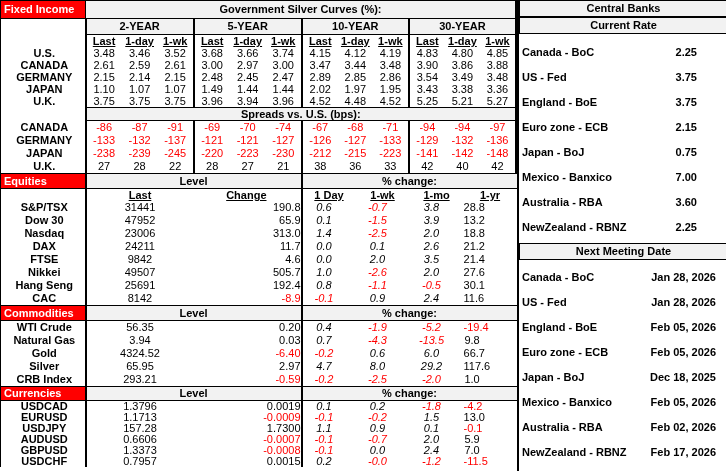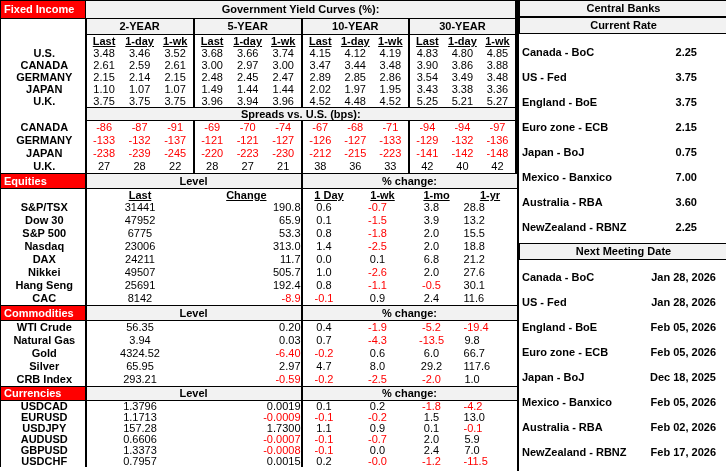--- a/index.html
+++ b/index.html
@@ -12,21 +12,21 @@
   .red{background:#FF0000;color:#fff;font-weight:bold;text-align:left;
        padding-left:3px;border:1px solid #000;}
   .gray{background:#F2F2F2;font-weight:bold;text-align:center;border:1px solid #000;}
   .gray.gs,.gs{border-left:2px solid #000;}
   .sub{font-weight:bold;text-decoration:underline;text-align:center;}
   .lbl{font-weight:bold;text-align:center;padding-left:3px;}
   .num{text-align:center;}
   .neg{color:#FF0000;}
   .chg{text-align:right;}
   .sub-change{text-align:right;padding-right:34px;}
-  .pc{padding-right:10px;}
+  .pc{padding-right:10px;font-style:italic;}
   .pc-last{padding-right:36px;}
   
   .t1 .r-top td{height:17px;line-height:17px;}
   .t1 .r-groups td{height:15px;line-height:15px;}
   .t1 .r-sub td{height:12px;line-height:12px;}
   .t1 tbody.yld td{height:12px;line-height:12px;}
   .t1 .r-spband td{height:12px;line-height:12px;}
   .t1 tbody.sp td{height:13px;line-height:13px;}
   .t2 .r-band td,.t3 .r-band td{height:14px;line-height:14px;}
   .t2 .r-sub td{height:12px;line-height:12px;}
@@ -64,21 +64,21 @@
         <col style="width:36px">
           <col style="width:35px">
           <col style="width:36px">
         <col style="width:36px">
           <col style="width:35px">
           <col style="width:36px">
       </colgroup>
       <tbody>
         <tr class="r-top">
           <td class="red">Fixed Income</td>
-          <td class="gray" colspan="12">Government Yield Curves (%):</td>
+          <td class="gray" colspan="12">Government Silver Curves (%):</td>
         </tr>
         <tr class="r-groups">
           <td></td>
           <td class="gray gs" colspan="3">2-YEAR</td>
           <td class="gray gs" colspan="3">5-YEAR</td>
           <td class="gray gs" colspan="3">10-YEAR</td>
           <td class="gray gs" colspan="3">30-YEAR</td>
         </tr>
         <tr class="r-sub">
           <td></td>
@@ -293,50 +293,50 @@
           <tr>
             <td class="lbl">Dow 30</td>
             <td class="num gs auto-neg">47952</td>
             <td class="chg auto-neg">65.9</td>
             <td class="num gs pc auto-neg">0.1</td>
             <td class="num pc auto-neg neg">-1.5</td>
             <td class="num pc auto-neg">3.9</td>
             <td class="num pc-last auto-neg">13.2</td>
           </tr>
 
-          <tr>
-            <td class="lbl">S&amp;P 500</td>
-            <td class="num gs auto-neg">6775</td>
-            <td class="chg auto-neg">53.3</td>
-            <td class="num gs pc auto-neg">0.8</td>
-            <td class="num pc auto-neg neg">-1.8</td>
-            <td class="num pc auto-neg">2.0</td>
-            <td class="num pc-last auto-neg">15.5</td>
-          </tr>
 
           <tr>
             <td class="lbl">Nasdaq</td>
             <td class="num gs auto-neg">23006</td>
             <td class="chg auto-neg">313.0</td>
             <td class="num gs pc auto-neg">1.4</td>
             <td class="num pc auto-neg neg">-2.5</td>
             <td class="num pc auto-neg">2.0</td>
             <td class="num pc-last auto-neg">18.8</td>
           </tr>
 
           <tr>
             <td class="lbl">DAX</td>
             <td class="num gs auto-neg">24211</td>
             <td class="chg auto-neg">11.7</td>
             <td class="num gs pc auto-neg">0.0</td>
             <td class="num pc auto-neg">0.1</td>
-            <td class="num pc auto-neg">6.8</td>
+            <td class="num pc auto-neg">2.6</td>
             <td class="num pc-last auto-neg">21.2</td>
           </tr>
 
+          <tr>
+            <td class="lbl">FTSE</td>
+            <td class="num gs auto-neg">9842</td>
+            <td class="chg auto-neg">4.6</td>
+            <td class="num gs pc auto-neg">0.0</td>
+            <td class="num pc auto-neg">2.0</td>
+            <td class="num pc auto-neg">3.5</td>
+            <td class="num pc-last auto-neg">21.4</td>
+          </tr>
 
           <tr>
             <td class="lbl">Nikkei</td>
             <td class="num gs auto-neg">49507</td>
             <td class="chg auto-neg">505.7</td>
             <td class="num gs pc auto-neg">1.0</td>
             <td class="num pc auto-neg neg">-2.6</td>
             <td class="num pc auto-neg">2.0</td>
             <td class="num pc-last auto-neg">27.6</td>
           </tr>

